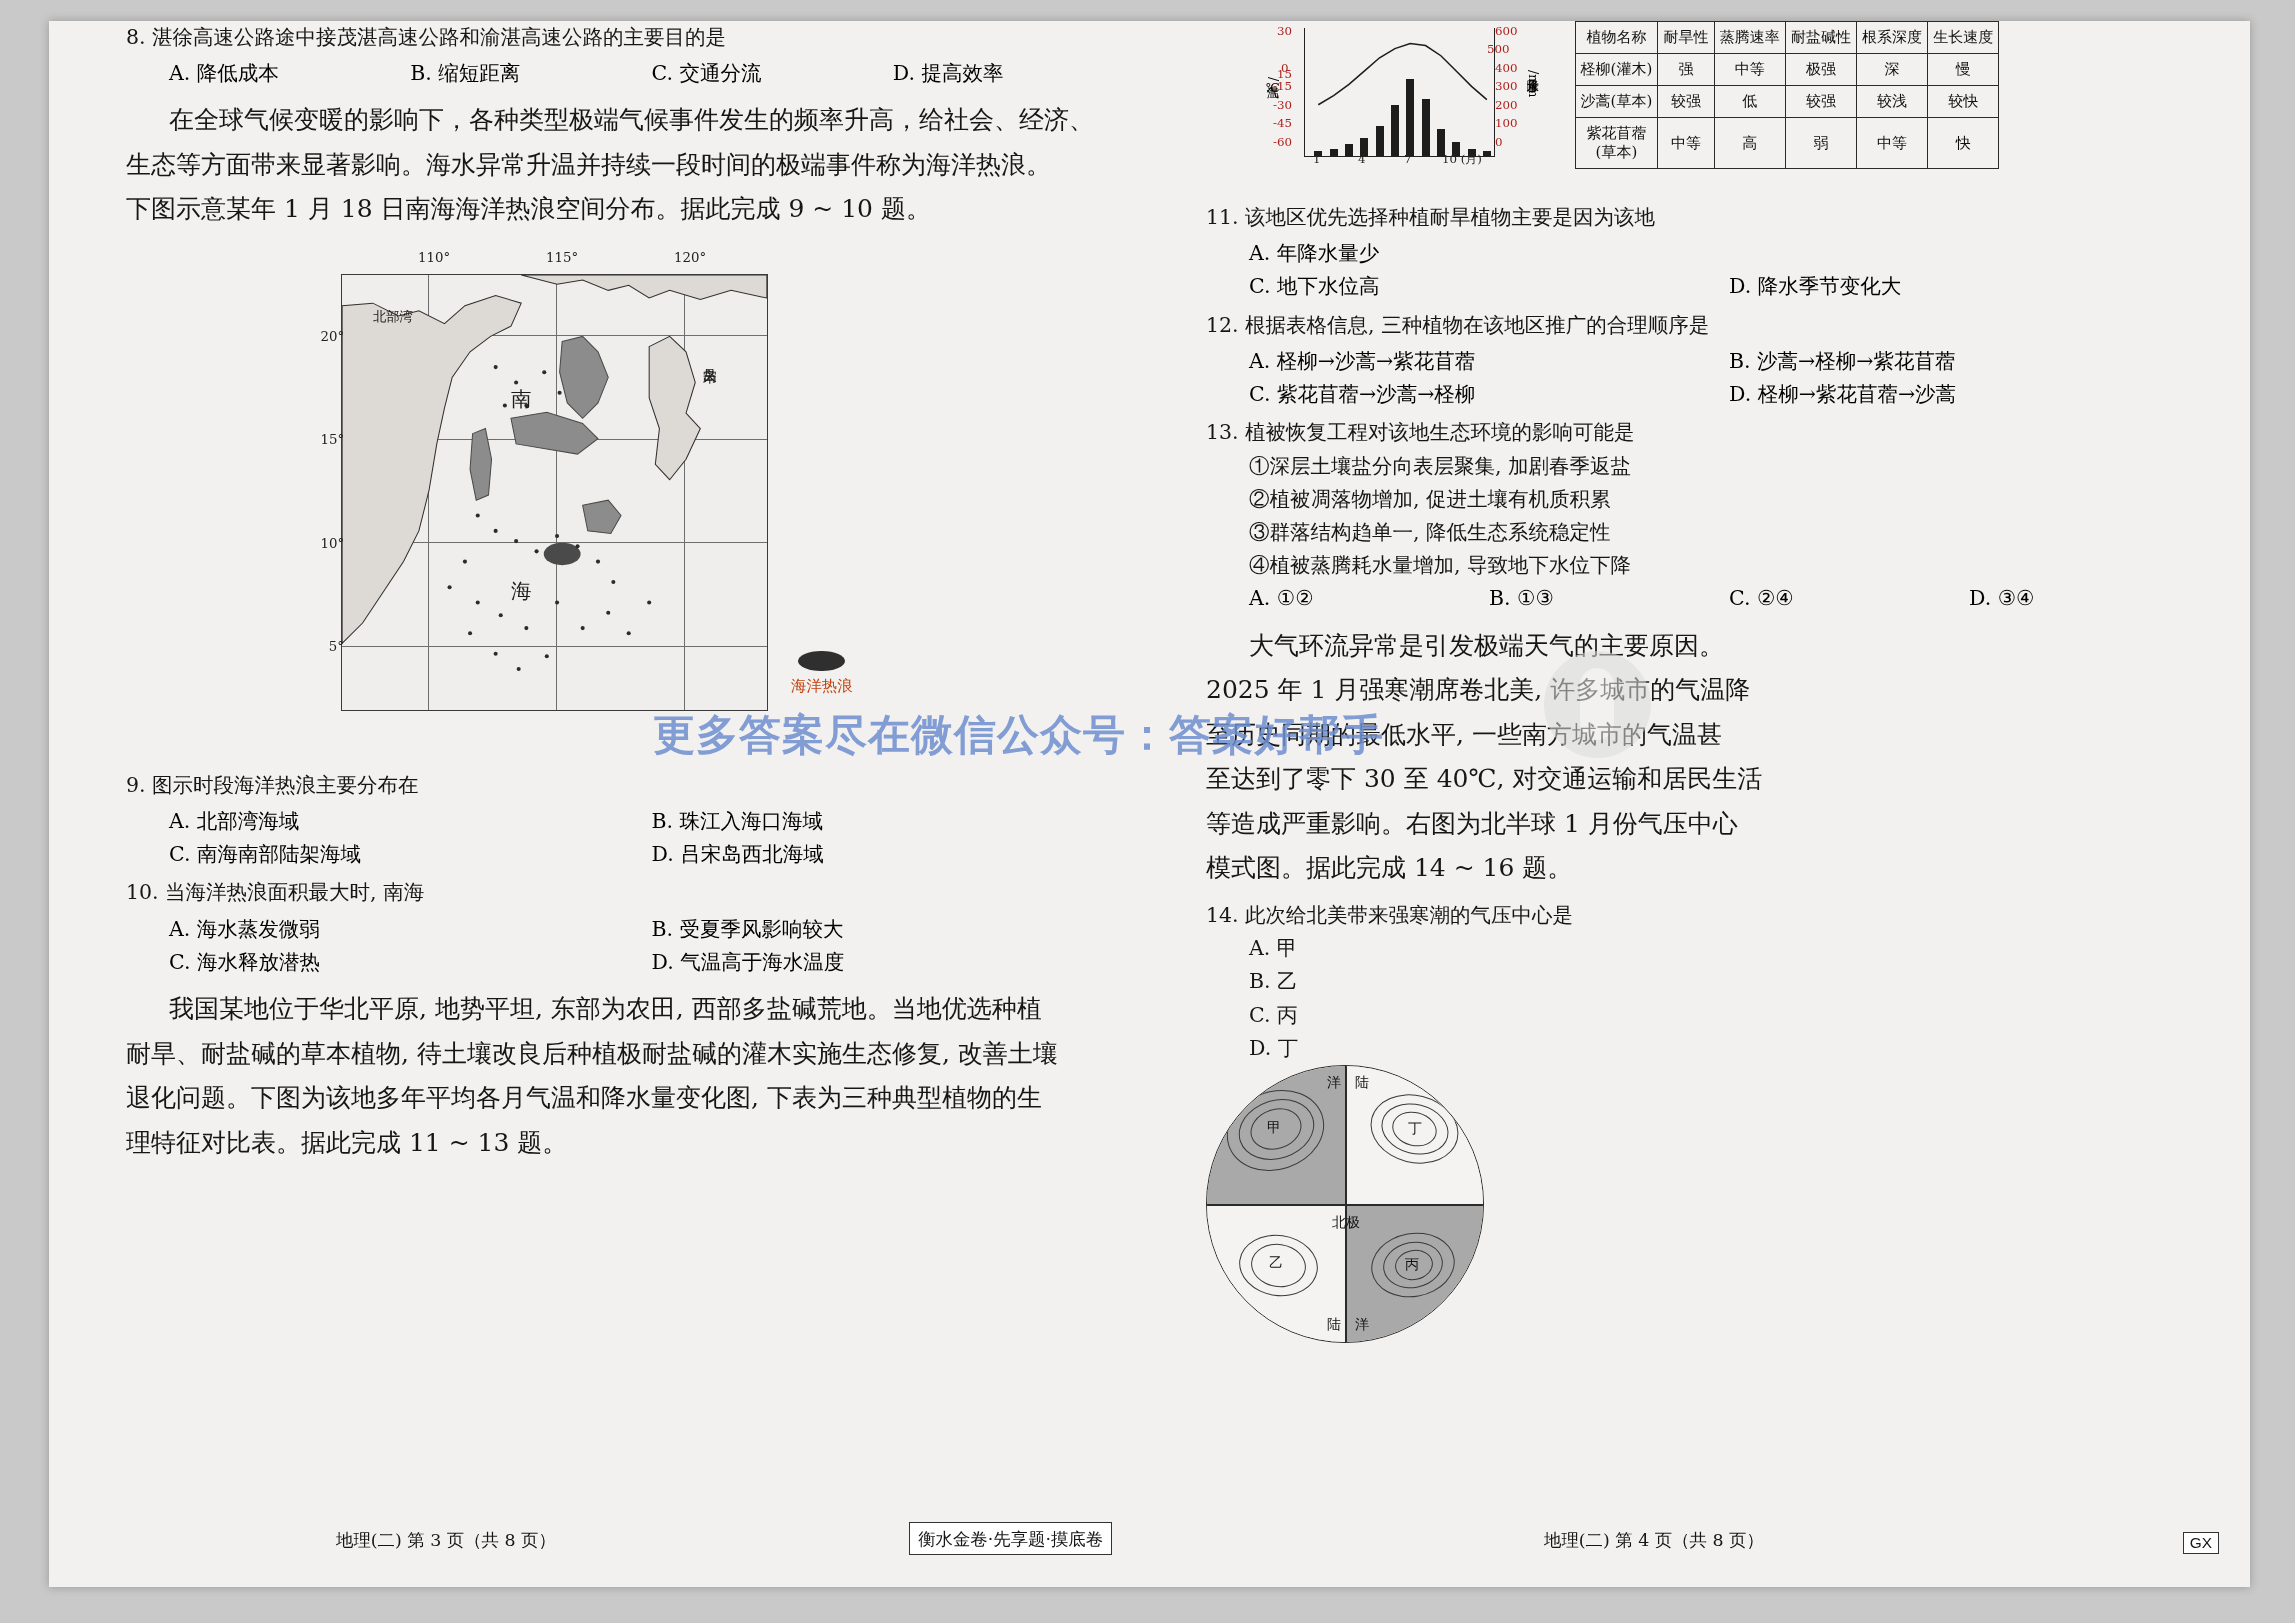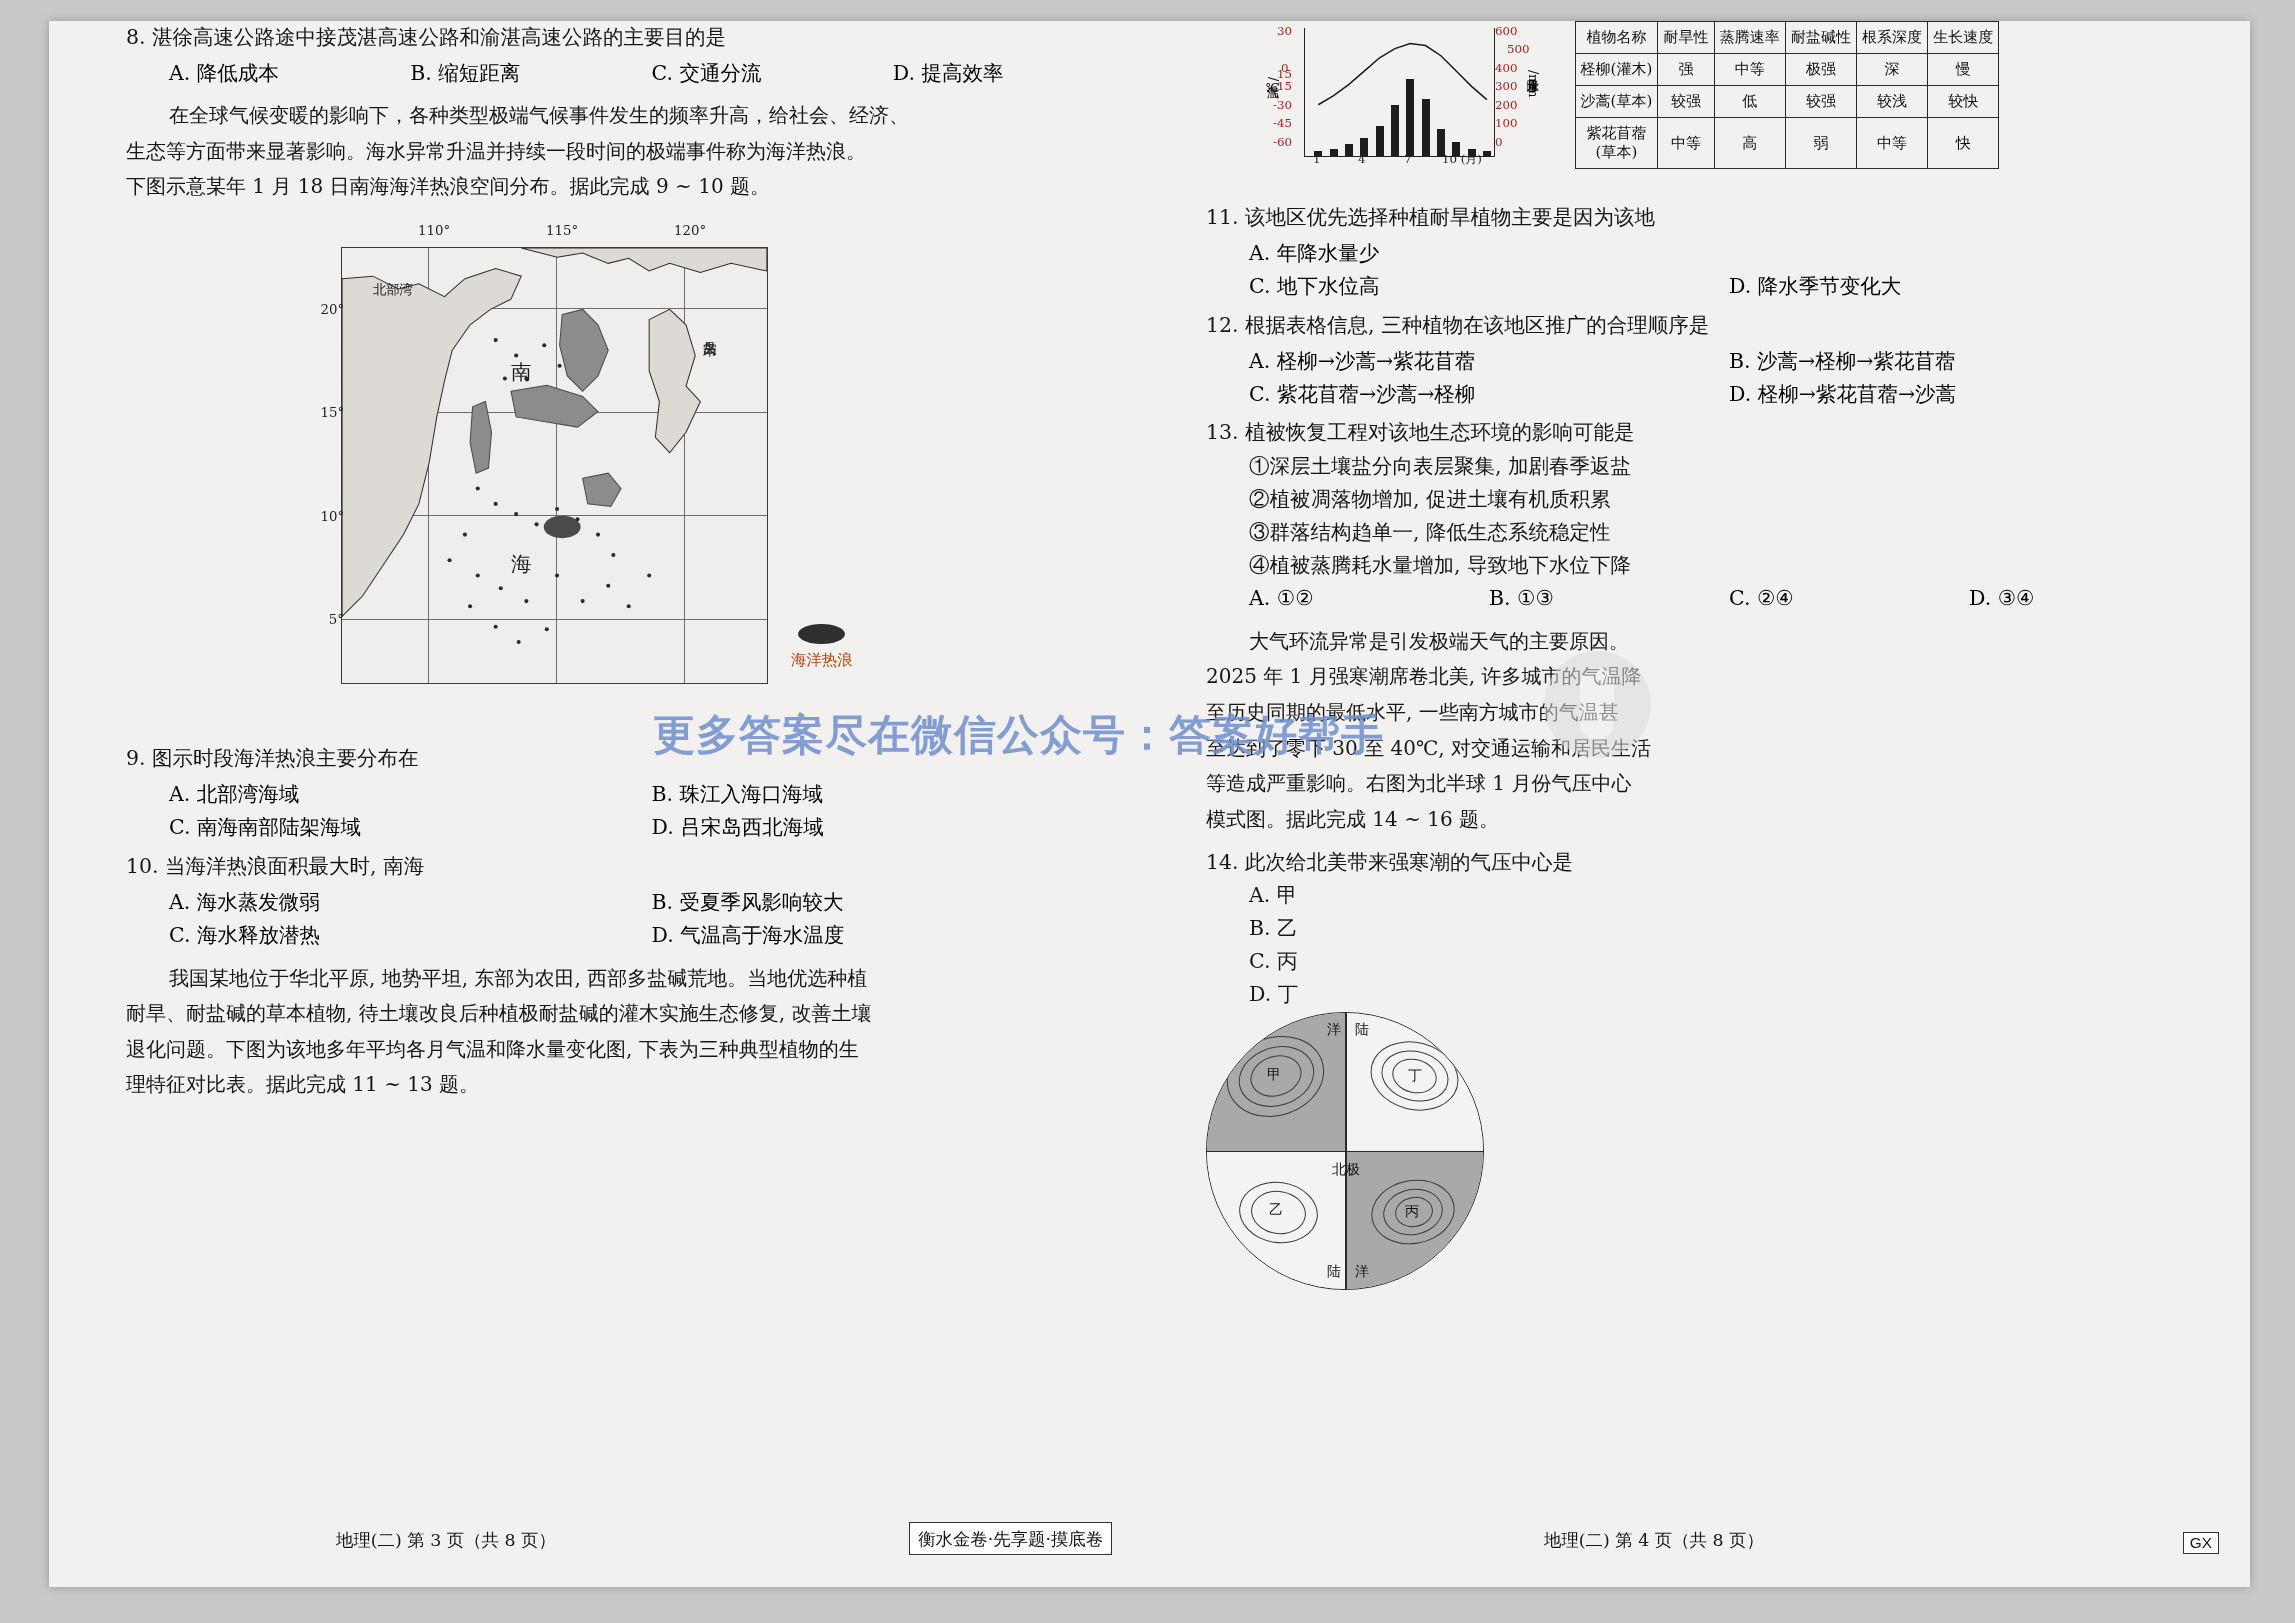--- a/index.html
+++ b/index.html
@@ -16,21 +16,21 @@
   }
   .col{position:absolute;top:0;}
   .colL{left:77px;width:1008px;}
   .colR{left:1157px;width:1003px;}
   .q{font-size:20.5px;line-height:1.62;color:#161616;}
   .qnum{margin-top:0;}
   .opt-row{display:flex;font-size:20.5px;line-height:1.62;padding-left:43px;}
   .opt{white-space:nowrap;}
   .opt4 .opt{width:25%;}
   .opt2 .opt{width:50%;}
-  .para{font-size:20px;line-height:1.78;color:#161616;text-align:justify;}
+  .para{font-size:25px;line-height:1.78;color:#161616;text-align:justify;}
   .para .ind{text-indent:43px;}
   .gap6{height:3.1px;}
   .gap10{height:5.1px;}
   .gap16{height:8.2px;}
   .gap22{height:11.3px;}
 
   
   .footer{position:absolute;bottom:35px;width:100%;left:0;font-size:17.4px;color:#161616;}
   .f-left{position:absolute;left:287px;bottom:0;white-space:nowrap;}
   .f-mid{position:absolute;left:860px;bottom:-3.1px;white-space:nowrap;border:1px solid #333;padding:3.1px 8.2px;background:#fff;}
@@ -218,21 +218,21 @@
 
         <div class="cl-tickL" style="top:3.1px;left:40px;">30</div>
         <div class="cl-tickL" style="top:11px;left:40px;margin-top:35px;">15</div>
         <div class="cl-tickL" style="top:40px;left:44px;">0</div>
         <div class="cl-tickL" style="top:58px;left:36px;">-15</div>
         <div class="cl-tickL" style="top:77px;left:36px;">-30</div>
         <div class="cl-tickL" style="top:95px;left:36px;">-45</div>
         <div class="cl-tickL" style="top:114px;left:36px;">-60</div>
 
         <div class="cl-tickR" style="top:3.1px;left:258px;">600</div>
-        <div class="cl-tickR" style="top:21.5px;left:270px;text-align:right;">500</div>
+        <div class="cl-tickR" style="top:21.5px;left:250px;text-align:right;">500</div>
         <div class="cl-tickR" style="top:40px;left:258px;">400</div>
         <div class="cl-tickR" style="top:58px;left:258px;">300</div>
         <div class="cl-tickR" style="top:77px;left:258px;">200</div>
         <div class="cl-tickR" style="top:95px;left:258px;">100</div>
         <div class="cl-tickR" style="top:114px;left:258px;">0</div>
 
         <div class="cl-axis">
           <div class="bar" style="left:9.2px;width:8.2px;height:5.1px;"></div>
           <div class="bar" style="left:24.6px;width:8.2px;height:7.2px;"></div>
           <div class="bar" style="left:40px;width:8.2px;height:11.3px;"></div>

